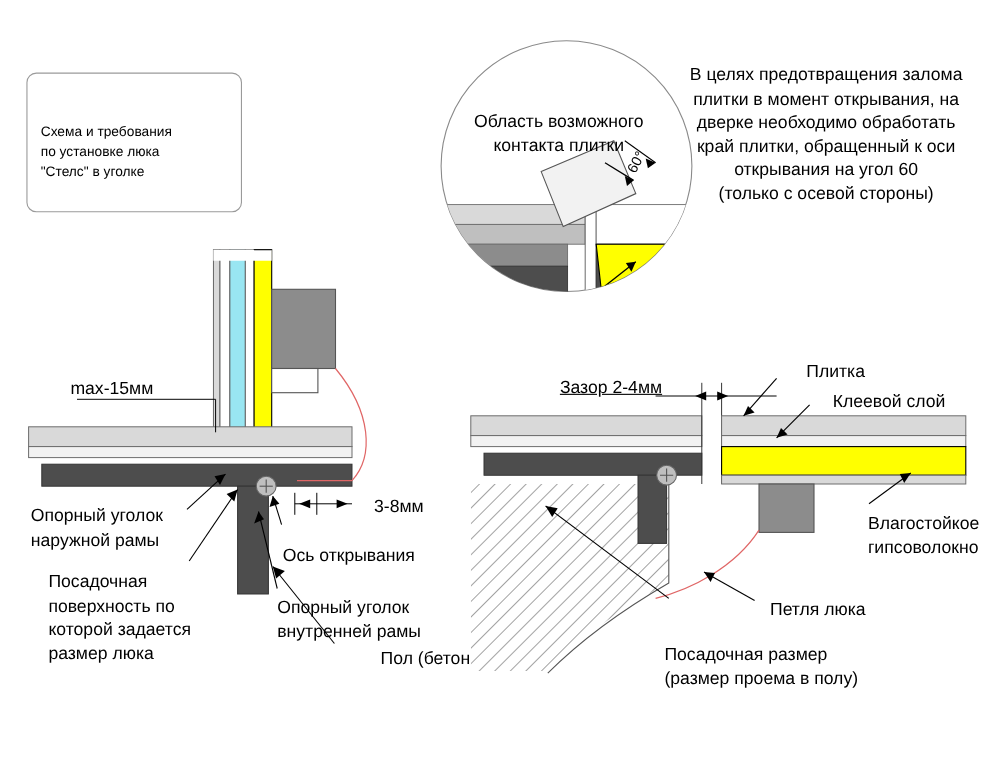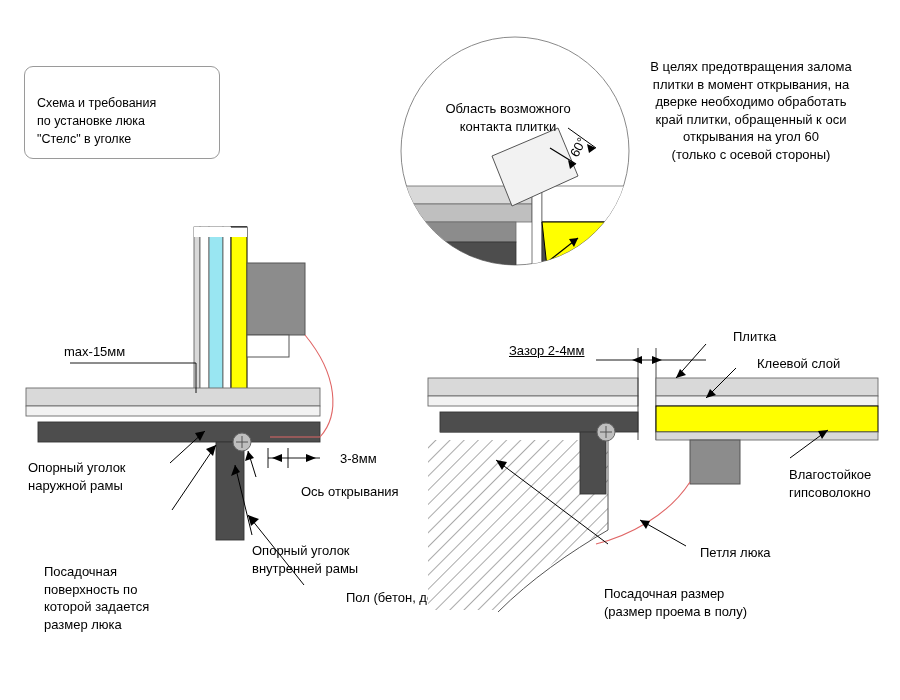--- a/index.html
+++ b/index.html
@@ -10,34 +10,34 @@
   #stage {
     position: relative;
     width: 900px;
     height: 700px;
     background: #ffffff;
     font-family: "Liberation Sans", sans-serif;
     overflow: hidden;
   }
   .lbl {
     position: absolute;
-    font-size: 13px;
+    font-size: 16px;
     color: #000000;
     line-height: 1.35;
     white-space: pre-line;
   }
   .lbl.center { text-align: center; }
 
   
   .callout {
     position: absolute;
     border: 1px solid #9a9a9a;
     border-radius: 9px;
     background: #ffffff;
-    padding: 9px 12px;
+    padding: 26px 12px;
     font-size: 12.5px;
     line-height: 1.45;
     color: #000;
     white-space: pre-line;
   }
 
   
   .shape { position: absolute; }
 
   svg { display: block; }
@@ -155,26 +155,26 @@
     <polygon points="215,250 211,261 220,257" fill="#000"></polygon>
 
     <path d="M284,370 L228,300" stroke="#000" stroke-width="1" fill="none"></path>
     <polygon points="228,300 231,311 239,304" fill="#000"></polygon>
   </svg>
 
   <div class="lbl" style="left:64px; top:343px;">max-15мм</div>
 
   <div class="lbl" style="left:340px; top:450px;">3-8мм</div>
 
-  <div class="lbl" style="left:257px; top:483px;margin-left:44px;">Ось открывания</div>
+  <div class="lbl" style="left:257px; top:495px;">Ось открывания</div>
 
   <div class="lbl" style="left:28px; top:459px; width:150px;">Опорный уголок
 наружной рамы</div>
 
-  <div class="lbl" style="left:44px; top:519px; width:150px;margin-top:44px;">Посадочная
+  <div class="lbl" style="left:44px; top:519px; width:150px;">Посадочная
 поверхность по
 которой задается
 размер люка</div>
 
   <div class="lbl" style="left:252px; top:542px; width:150px;">Опорный уголок
 внутренней рамы</div>
 
   <div class="lbl" style="left:306px; top:589px;margin-left:40px;">Пол (бетон, дерево)</div>
 
   <svg class="shape" style="left:418px; top:330px;" width="470" height="310" viewBox="0 0 470 310">

